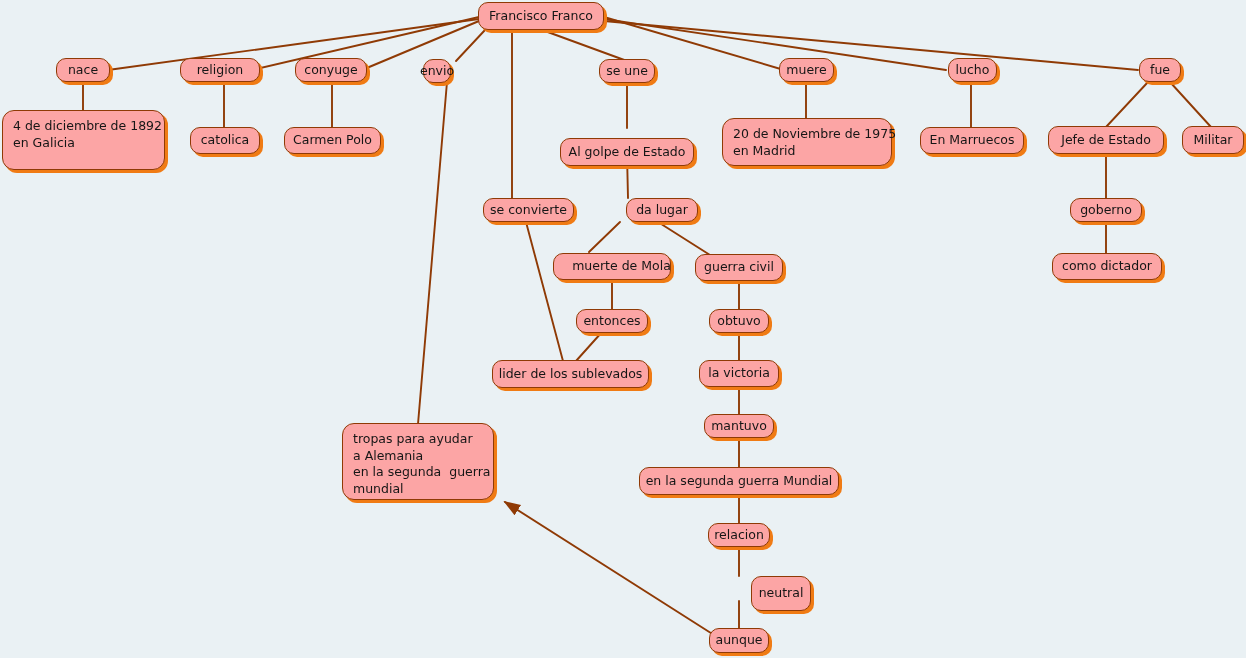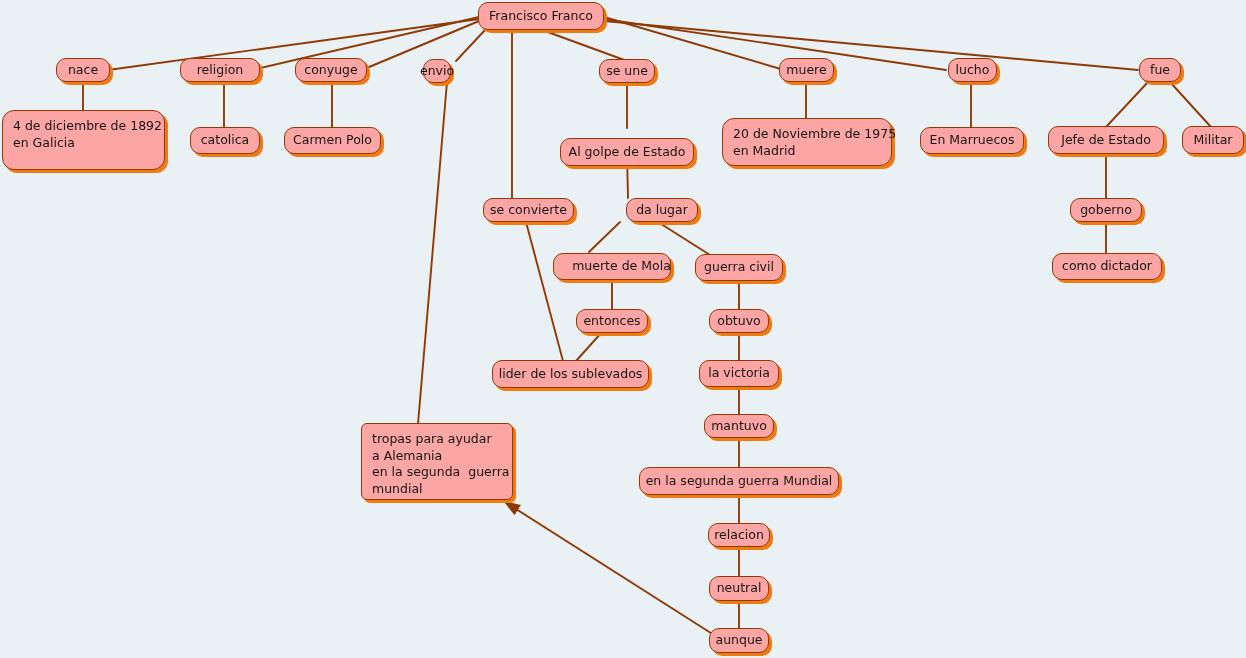--- a/index.html
+++ b/index.html
@@ -149,21 +149,21 @@
   <div class="node link" style="left:295px; top:58px; width:72px; height:24px;">
     <span class="label">conyuge</span>
   </div>
   <div class="node concept" style="left:284px; top:127px; width:97px; height:27px;">
     <span class="label">Carmen Polo</span>
   </div>
 
   <div class="node link" style="left:423px; top:59px; width:28px; height:24px;">
     <span class="label">envio</span>
   </div>
-  <div class="node concept multiline" style="left:361px; top:423px; width:152px; height:77px;border-radius:6px;">
+  <div class="node concept multiline" style="left:342px; top:423px; width:152px; height:77px;">
     <span class="label">tropas para ayudar
 a Alemania
 en la segunda  guerra
 mundial</span>
   </div>
 
   <div class="node link" style="left:599px; top:59px; width:56px; height:24px;">
     <span class="label">se une</span>
   </div>
   <div class="node concept" style="left:560px; top:138px; width:134px; height:28px;">
@@ -198,21 +198,21 @@
   </div>
   <div class="node link" style="left:704px; top:414px; width:70px; height:24px;">
     <span class="label">mantuvo</span>
   </div>
   <div class="node concept" style="left:639px; top:467px; width:200px; height:28px;">
     <span class="label">en la segunda guerra Mundial</span>
   </div>
   <div class="node link" style="left:708px; top:523px; width:62px; height:24px;text-align:right;">
     <span class="label">relacion</span>
   </div>
-  <div class="node link" style="left:709px; top:576px; width:60px; height:25px;">
+  <div class="node link" style="left:751px; top:576px; width:60px; height:35px;">
     <span class="label">neutral</span>
   </div>
   <div class="node link" style="left:709px; top:628px; width:60px; height:25px;">
     <span class="label">aunque</span>
   </div>
 
   <div class="node link" style="left:779px; top:58px; width:55px; height:24px;">
     <span class="label">muere</span>
   </div>
   <div class="node concept multiline" style="left:722px; top:118px; width:170px; height:48px;">

